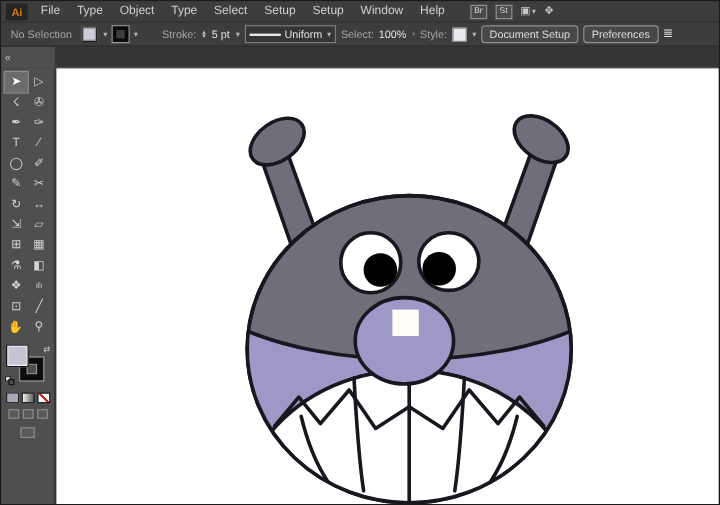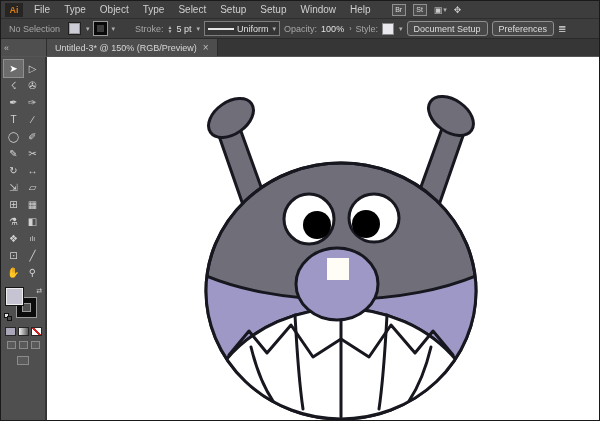--- a/index.html
+++ b/index.html
@@ -116,39 +116,35 @@
         <span>▲</span>
         <span>▼</span>
       </span>
     <span class="ctl-value">5 pt</span>
     <span class="chev">▾</span>
     <span class="dd">
       <span class="line-sample"></span>
       <span class="ctl-value">Uniform</span>
       <span class="chev">▾</span>
     </span>
-    <span class="ctl-label">Opacity:</span>
+    <span class="ctl-label">Select:</span>
     <span class="ctl-value">100%</span>
     <span class="chev">›</span>
     <span class="ctl-label">Style:</span>
     <span class="style-swatch"></span>
     <span class="chev">▾</span>
     <span class="btn">Document Setup</span>
     <span class="btn">Preferences</span>
     <span class="ctl-value" style="font-size:10px;">≣</span>
 
   </div>
 
   <div class="tabrow">
     <div class="tools-header">
       <span>«</span>
-    </div>
-    <div class="doc-tab">
-      <span>Untitled-3* @ 150% (RGB/Preview)</span>
-      <span class="tab-close">×</span>
     </div>
   </div>
 
   <div class="main">
 
     <div class="toolstrip">
       <div class="tools-grid">
         <div class="tool sel">➤</div>
         <div class="tool">▷</div>
         <div class="tool">☇</div>

